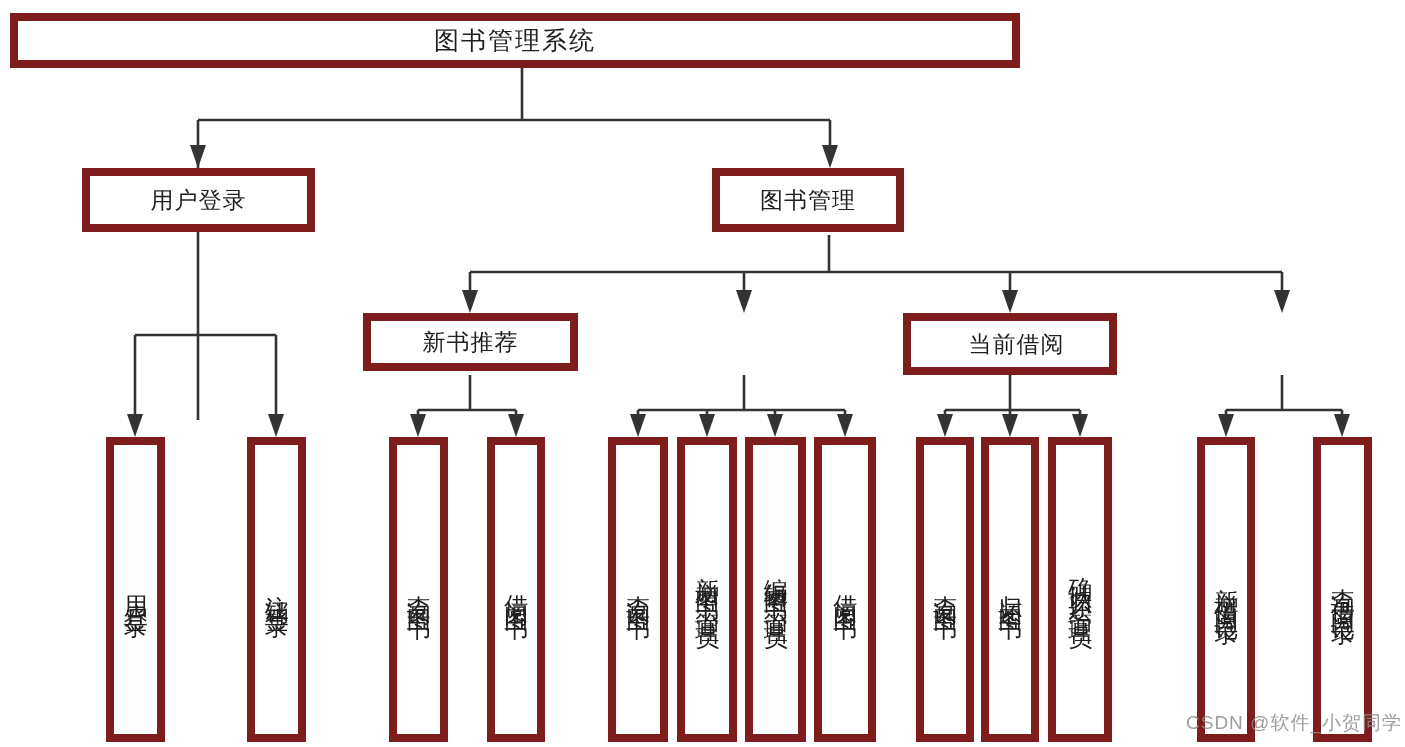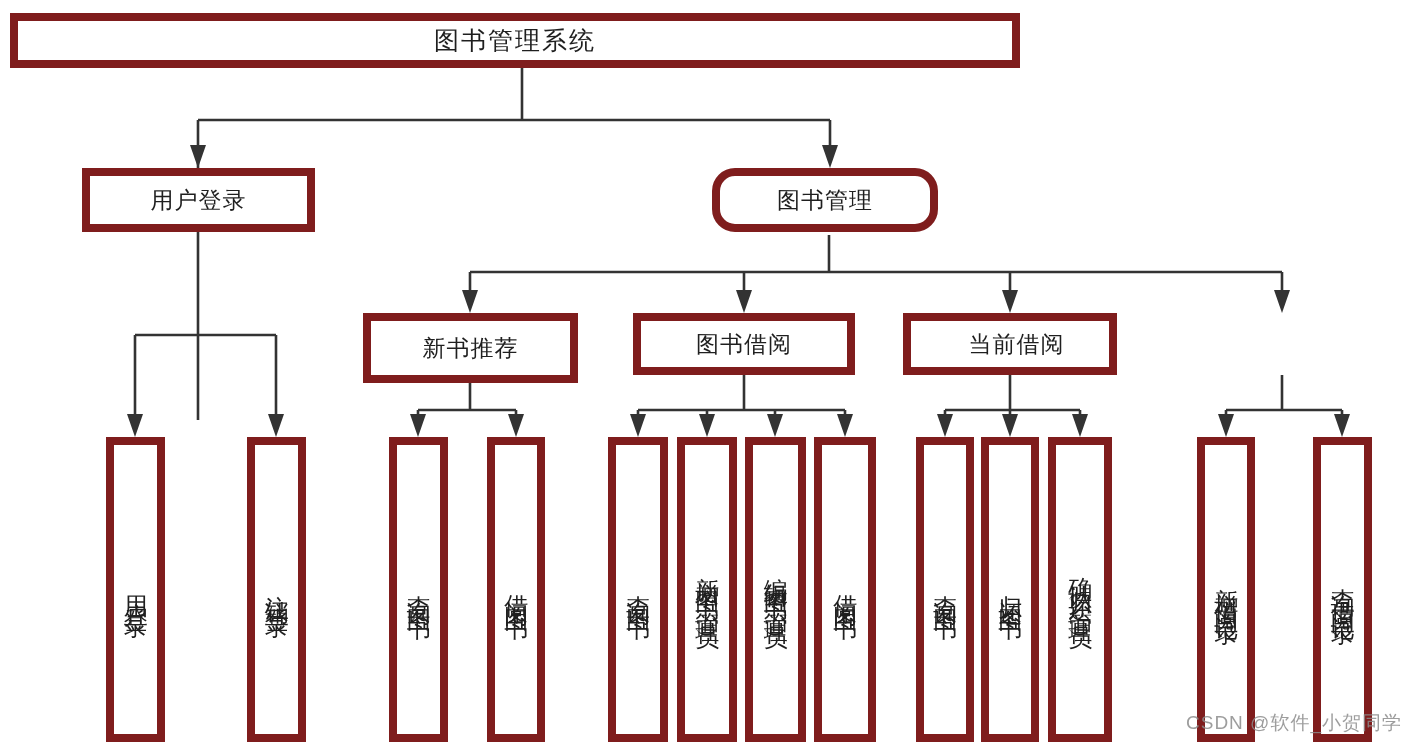--- a/index.html
+++ b/index.html
@@ -88,29 +88,26 @@
     </g>
   </svg>
 
   <div class="box" style="left:10px; top:13px; width:1010px; height:55px;">
     <span class="h-label root-label">图书管理系统</span>
   </div>
 
   <div class="box" style="left:82px; top:168px; width:233px; height:64px;">
     <span class="h-label">用户登录</span>
   </div>
-  <div class="box" style="left:712px; top:168px; width:226px; height:64px;border-radius:23px;">
+  <div class="box" style="left:712px; top:168px; width:192px; height:64px;">
     <span class="h-label">图书管理</span>
   </div>
 
-  <div class="box" style="left:363px; top:313px; width:215px; height:70px;">
+  <div class="box" style="left:363px; top:313px; width:215px; height:58px;">
     <span class="h-label">新书推荐</span>
-  </div>
-  <div class="box" style="left:633px; top:313px; width:222px; height:62px;">
-    <span class="h-label">图书借阅</span>
   </div>
   <div class="box" style="left:903px; top:313px; width:214px; height:62px;padding-left:13px;">
     <span class="h-label">当前借阅</span>
   </div>
 
   <div class="box leaf" style="left:106px; width:59px;">
     <span class="v-label">用户登录</span>
   </div>
   <div class="box leaf" style="left:247px; width:59px;">
     <span class="v-label">注销登录</span>

